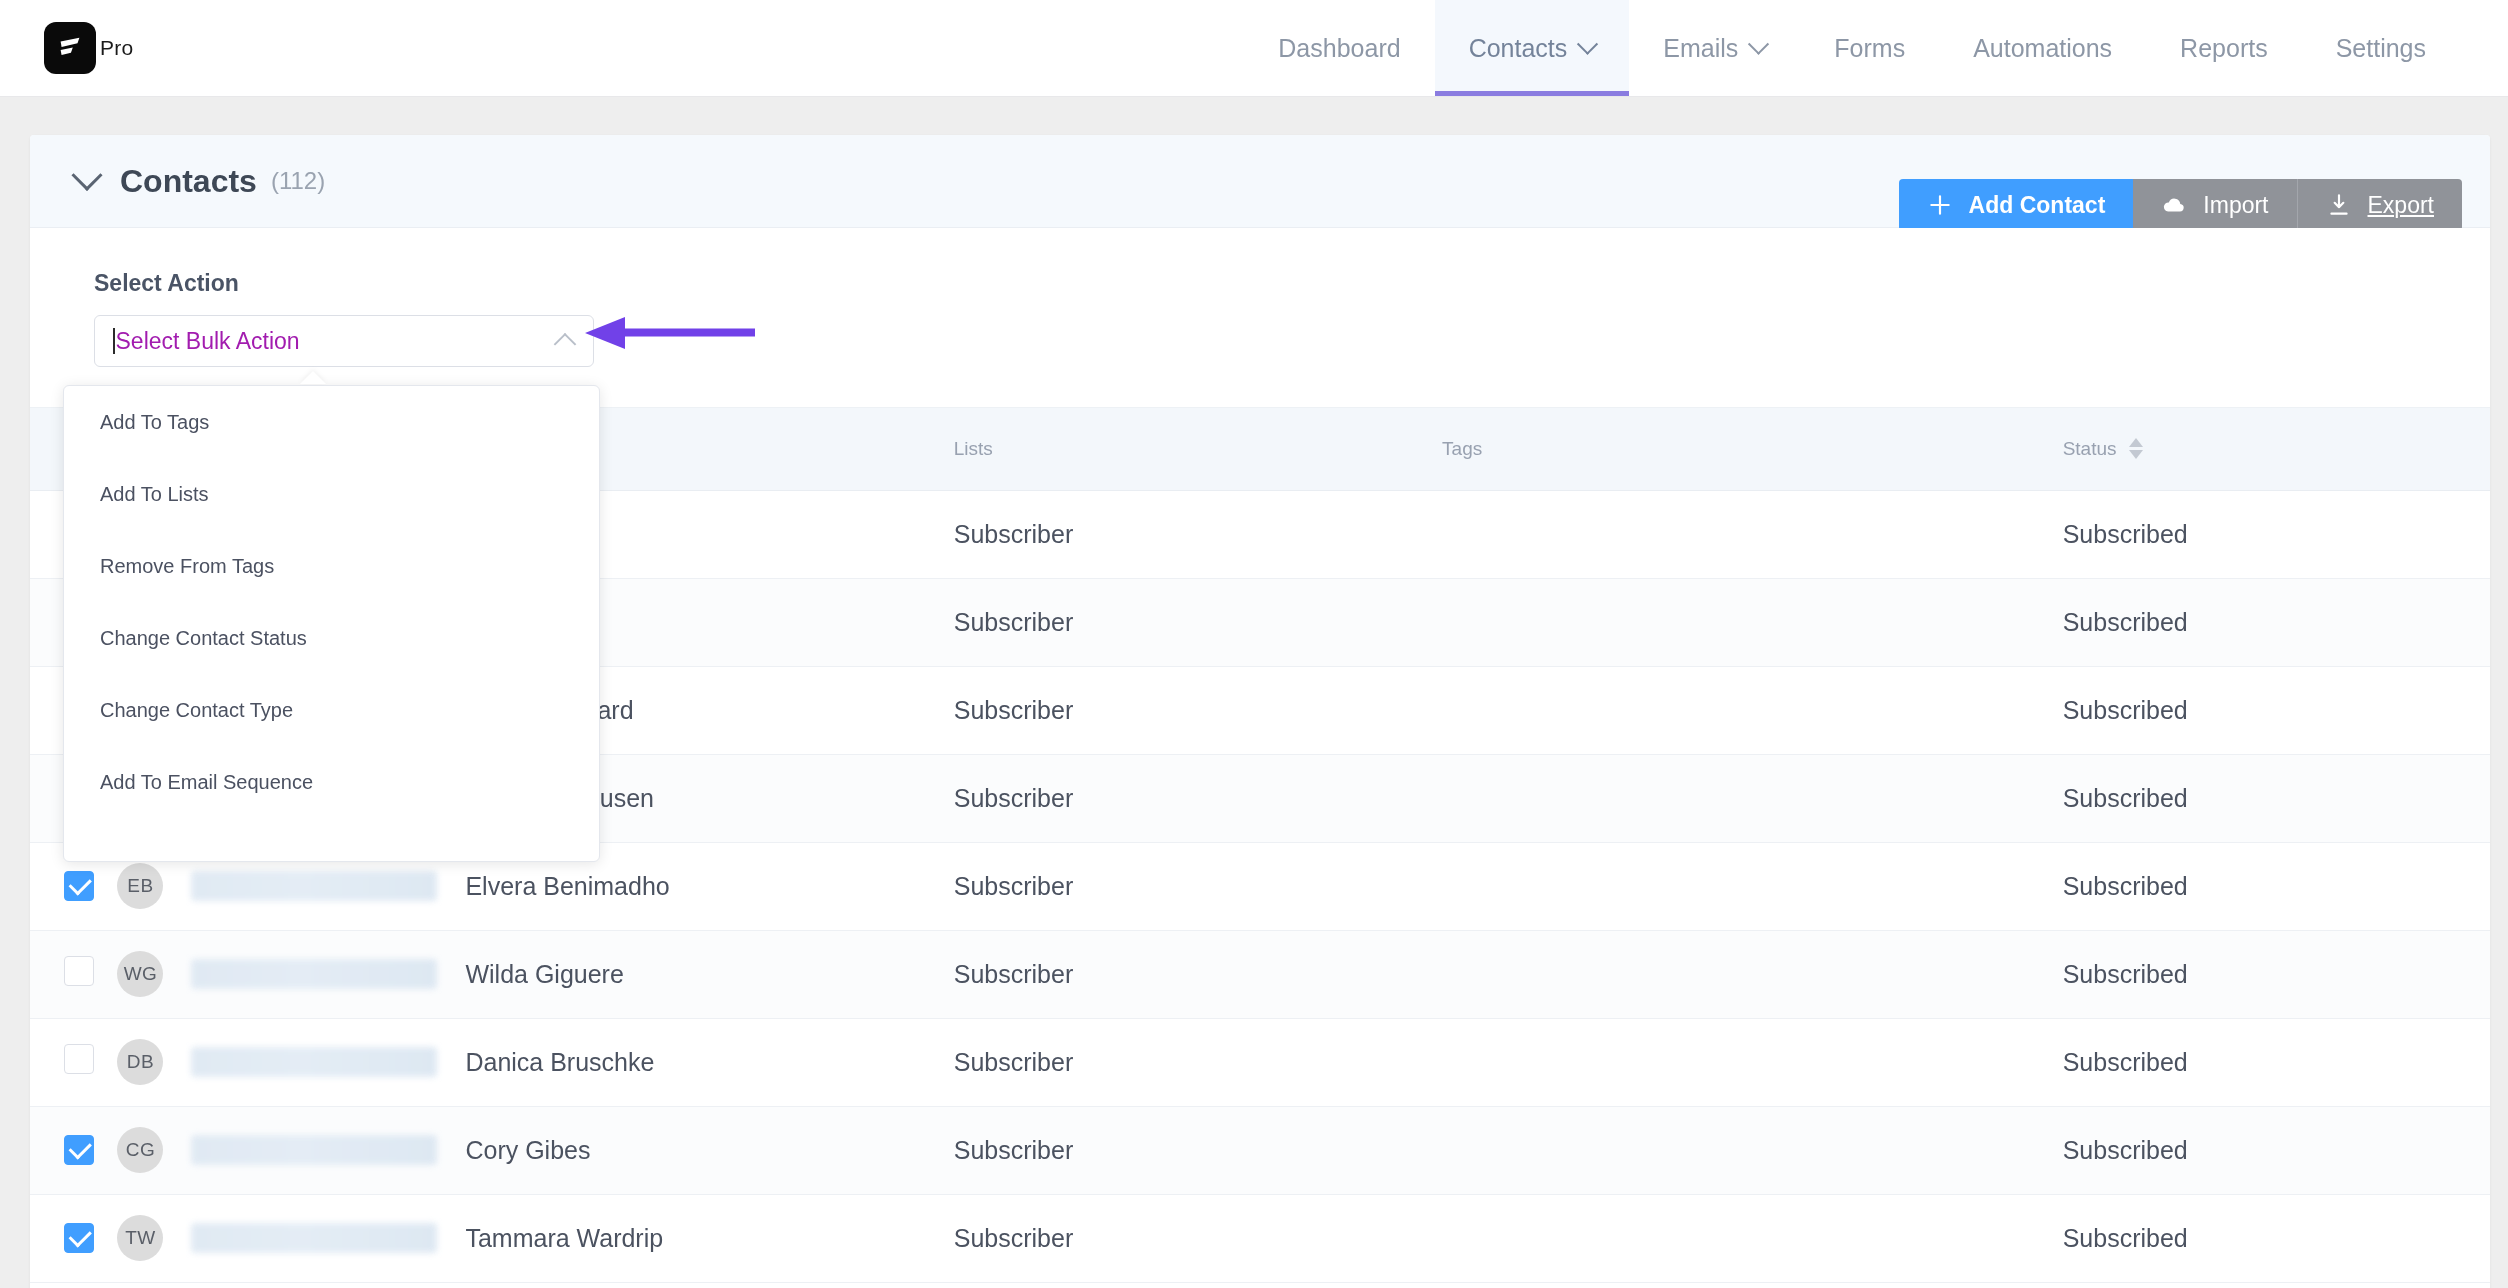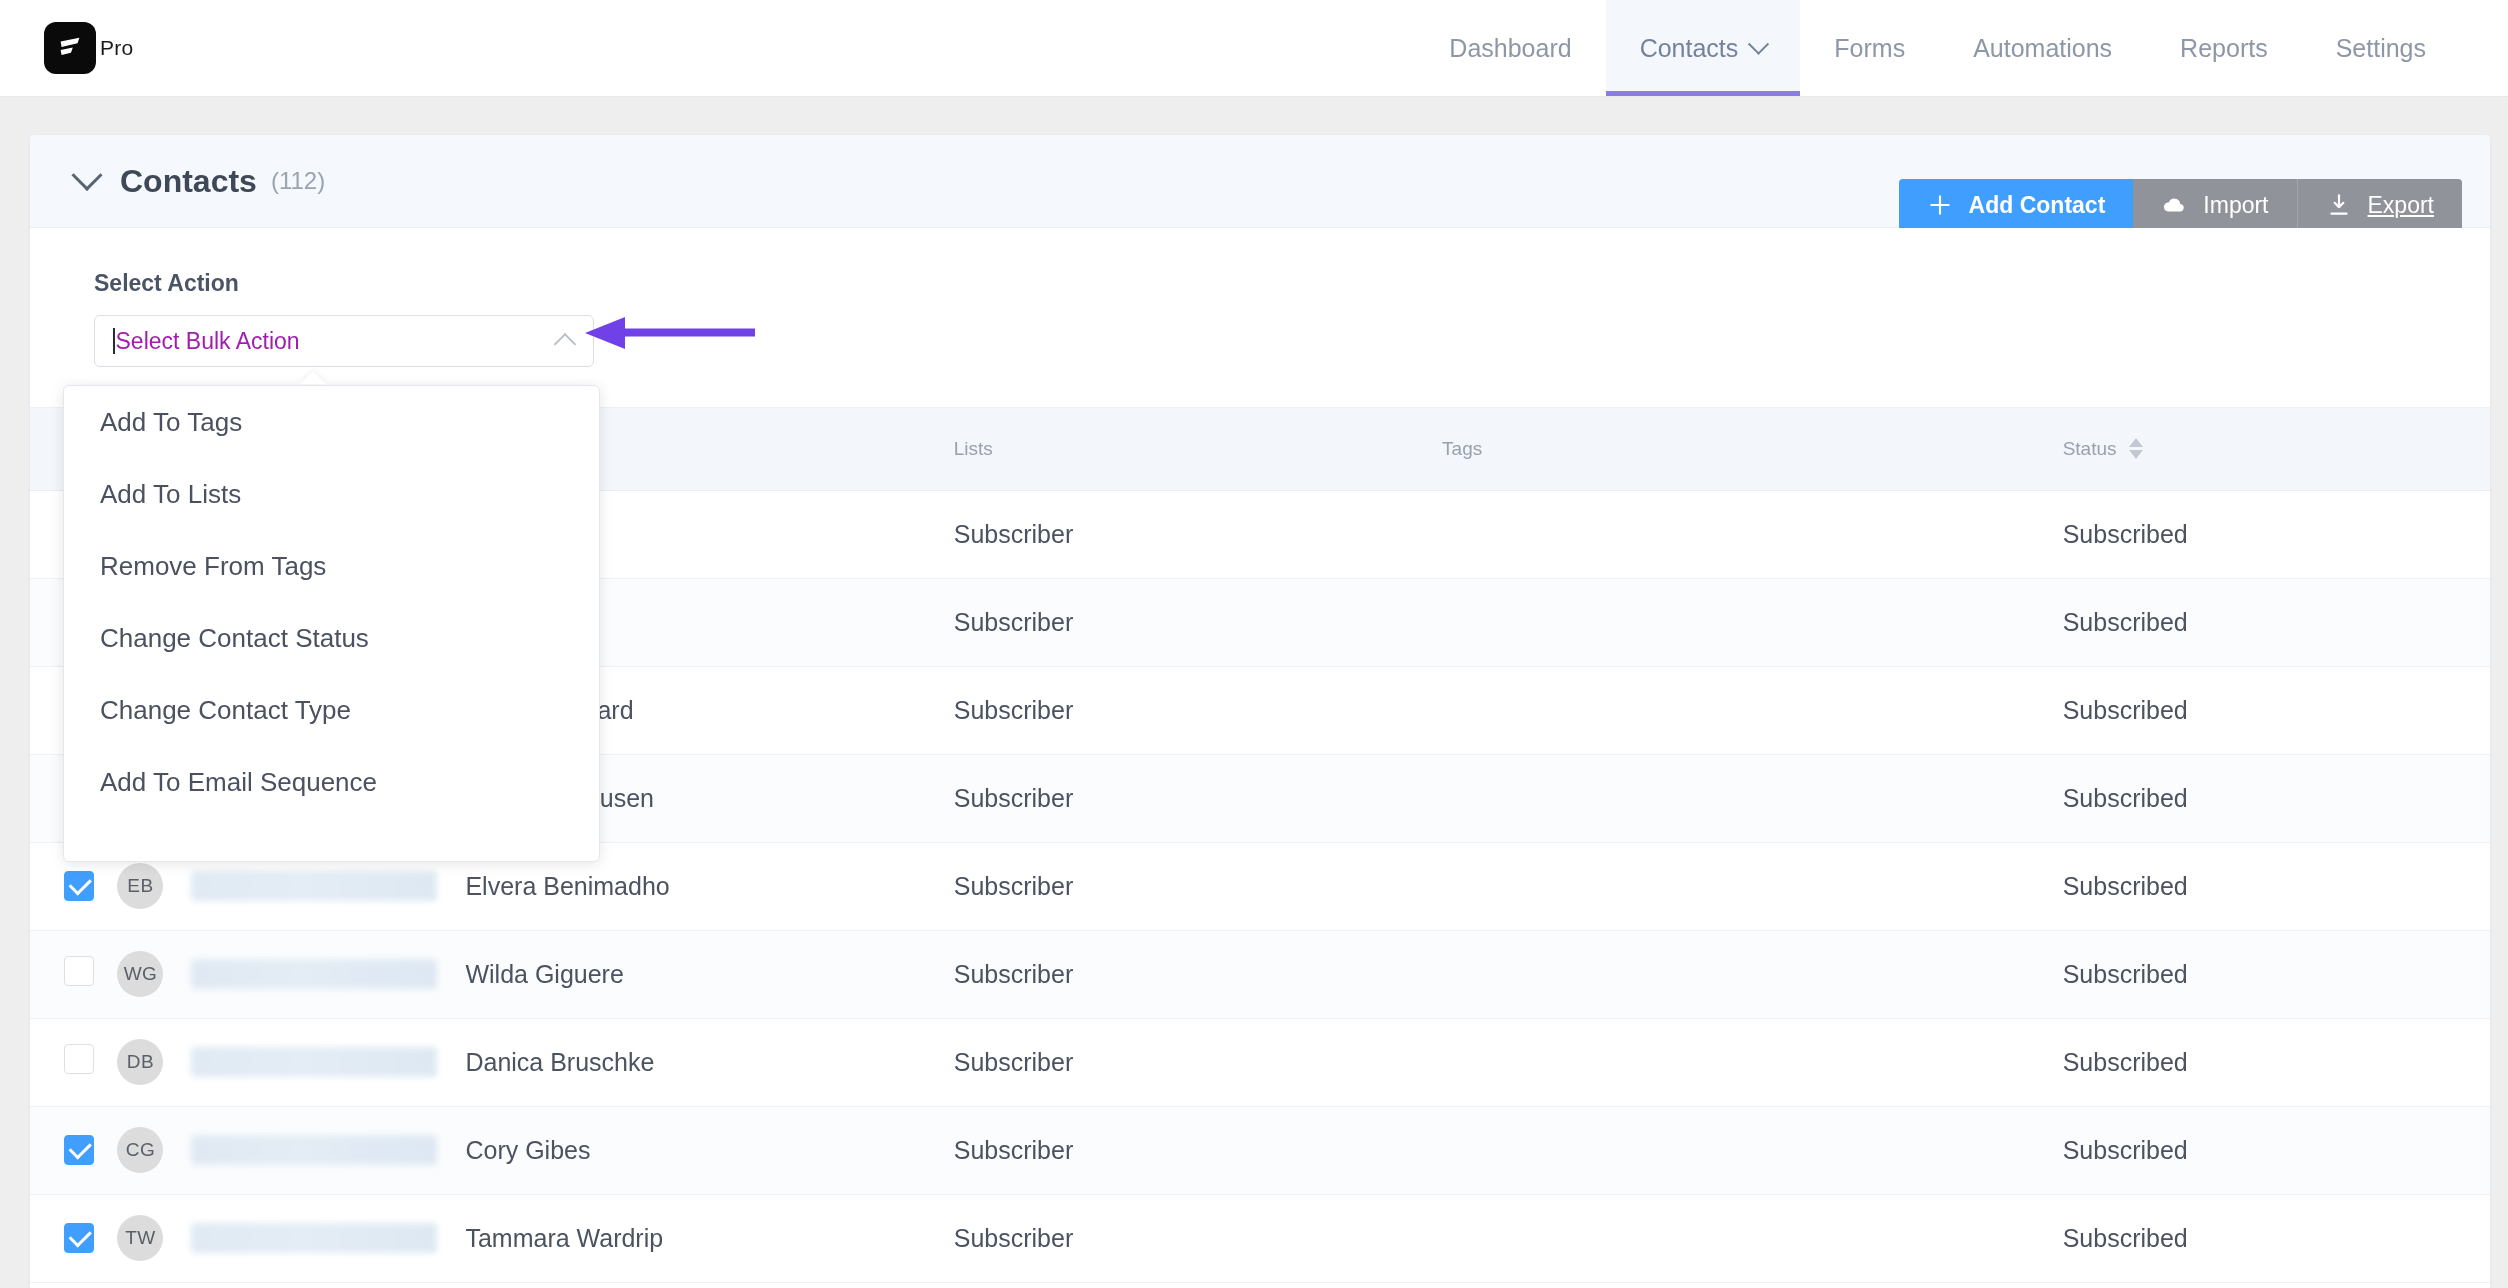--- a/index.html
+++ b/index.html
@@ -147,21 +147,21 @@
     width: 0; height: 0;
     border-left: 13px solid transparent;
     border-right: 13px solid transparent;
     border-bottom: 13px solid #ffffff;
     filter: drop-shadow(0 -2px 2px rgba(0,0,0,.05));
     z-index: 41;
   }
   .dd-item {
     height: 72px; display: flex; align-items: center;
     padding-left: 36px;
-    font-size: 26px; color: #4b5161;
+    font-size: 20px; color: #4b5161;
     cursor: pointer;
   }
   .dd-item.hover { background: #f2f6fa; }
 
   
   .tbl { width: 100%; border-collapse: collapse; table-layout: fixed; }
   .tbl thead th {
     background: #f3f7fb;
     height: 82px;
     font-size: 19px; font-weight: normal; color: #98a1b0;
@@ -229,20 +229,24 @@
     </div>
     <span class="brand-pro">Pro</span>
   </div>
 
   <nav class="nav">
     <div class="nav-item">
       <span>Dashboard</span>
     </div>
     <div class="nav-item active">
       <span>Contacts</span>
+      <span class="chev-d"></span>
+    </div>
+    <div class="nav-item">
+      <span>Emails</span>
       <span class="chev-d"></span>
     </div>
     <div class="nav-item">
       <span>Forms</span>
     </div>
     <div class="nav-item">
       <span>Automations</span>
     </div>
     <div class="nav-item">
       <span>Reports</span>

